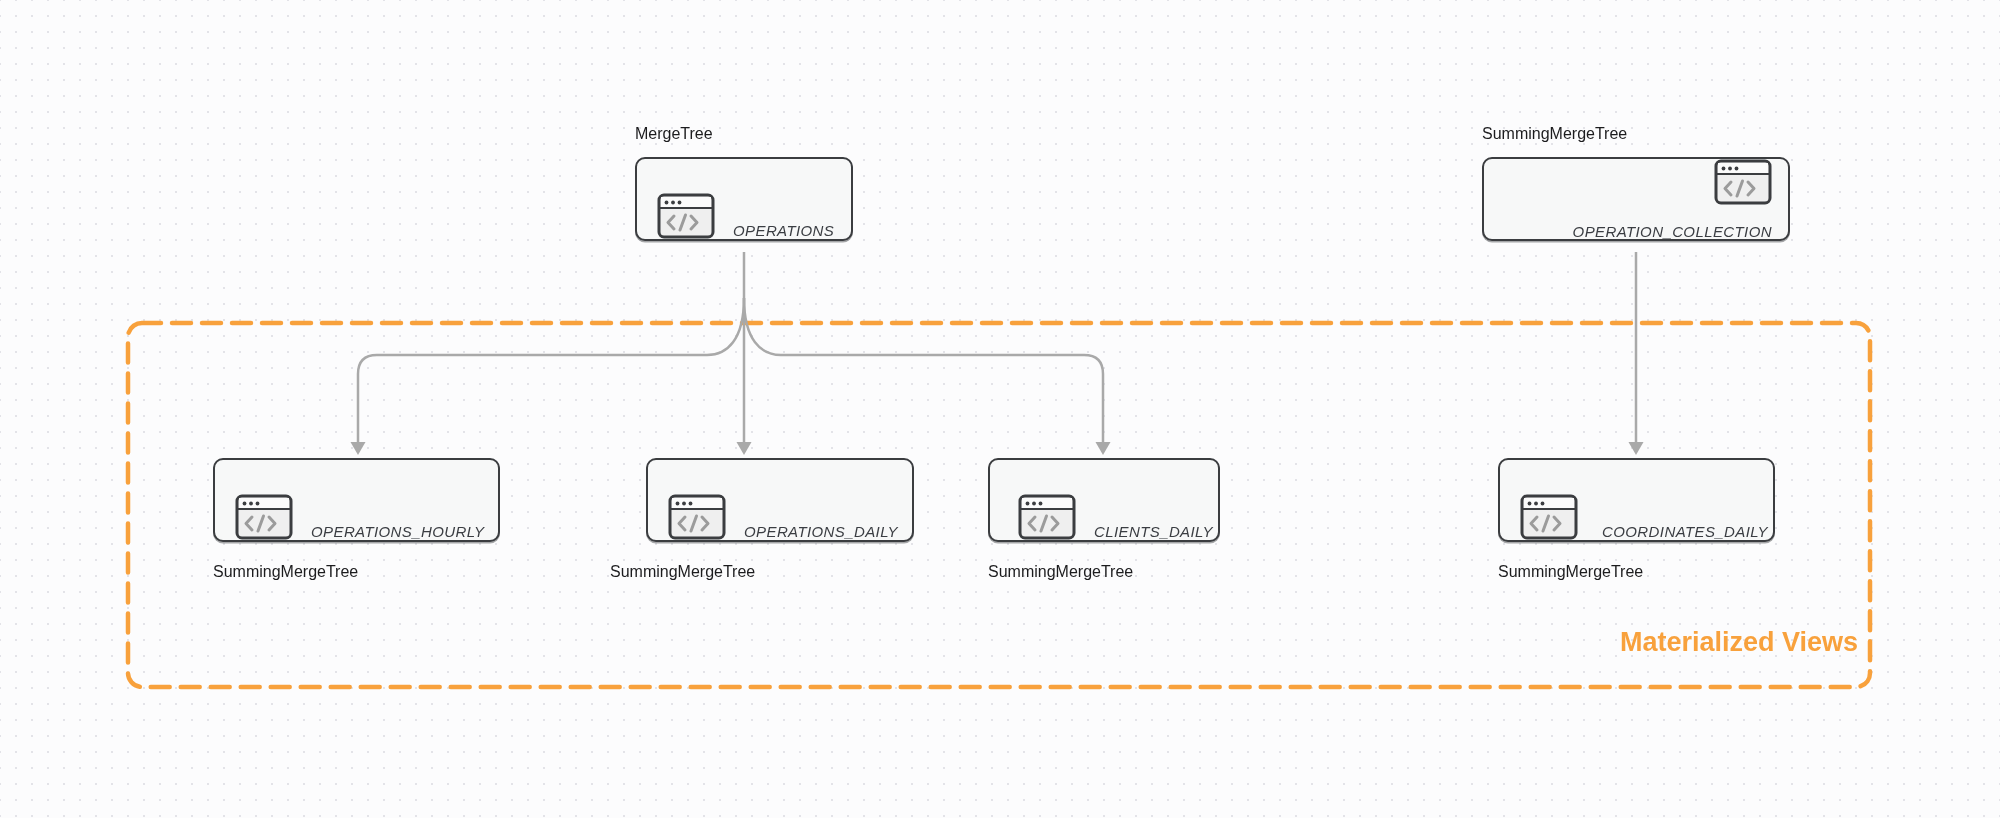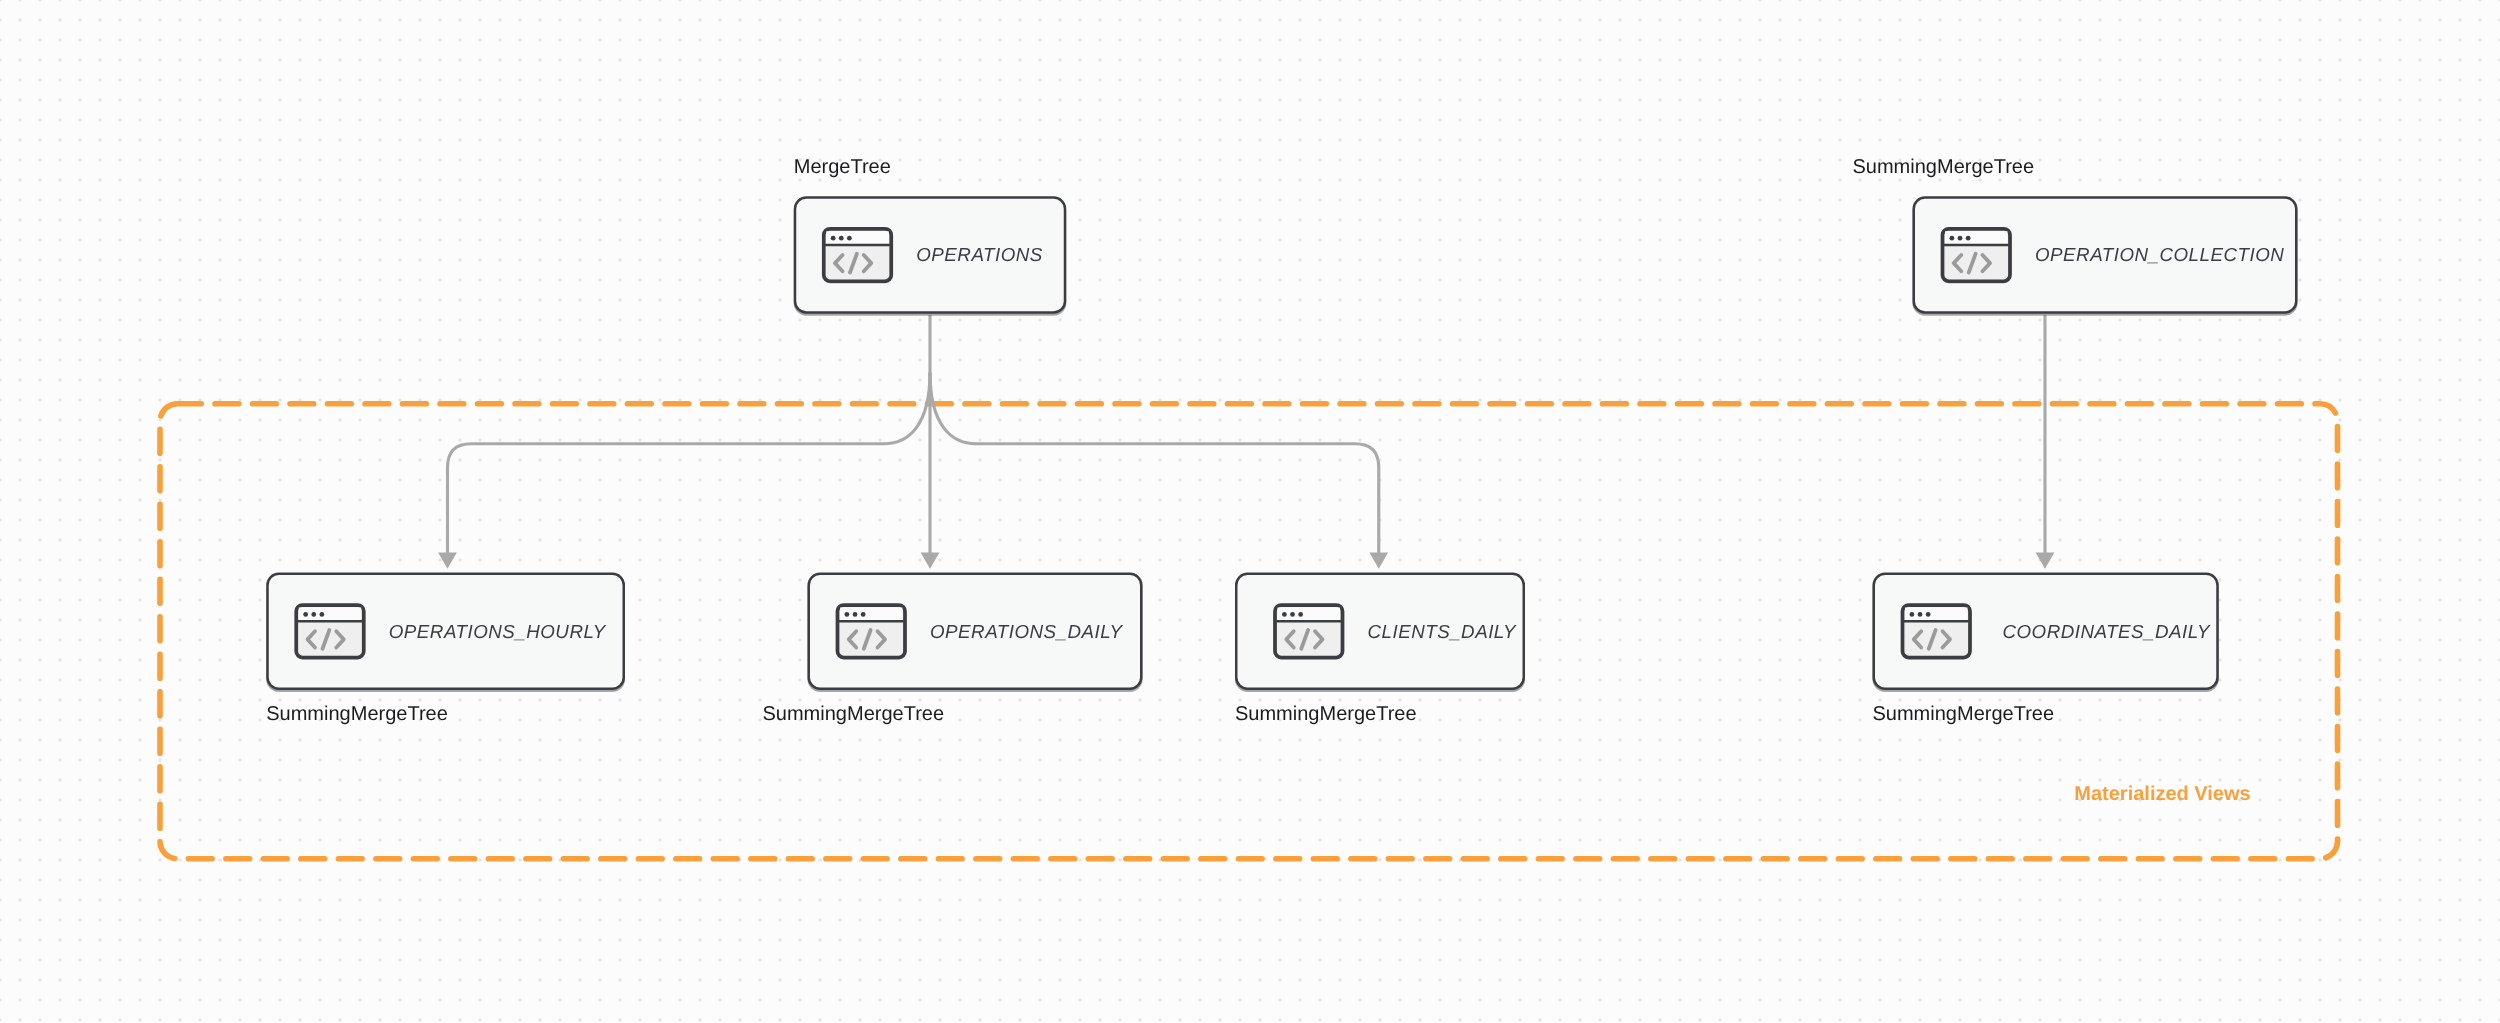--- a/index.html
+++ b/index.html
@@ -23,47 +23,47 @@
     background-image:radial-gradient(circle, var(--dot-color) 1.1px, transparent 1.45px);
     background-size:16px 16px;
     background-position:8px 8px;
   }
   svg.edges-layer{position:absolute;left:0;top:0;}
   .group-rect{fill:none;stroke:var(--accent-orange);stroke-width:4.5;stroke-dasharray:19 11;stroke-linecap:round;}
   .edge{fill:none;stroke:var(--edge-gray);stroke-width:2.5;}
   .arrowhead{fill:var(--edge-gray);stroke:none;}
 
   .node{
-    position:absolute;height:94px;box-sizing:border-box;
+    position:absolute;height:84px;box-sizing:border-box;
     background:var(--node-fill);
     border:2.5px solid var(--node-border);
     border-radius:10px;
     box-shadow:0 1.5px 0 rgba(59,61,64,.45);
-    display:flex;align-items:center;gap:18px;
+    display:flex;align-items:flex-end;gap:18px;
     padding:0 16px 0 20px;
   }
   .node-title{
     font-style:italic;font-weight:500;font-size:15px;letter-spacing:.4px;
     color:var(--node-text-color);white-space:nowrap;
   }
   .icon{display:flex;flex:0 0 auto;}
   .icon .win-frame{fill:#efefef;stroke:var(--node-border);stroke-width:3;}
   .icon .win-titlebar{fill:#fbfbfb;}
   .icon .win-sep{stroke:var(--node-border);stroke-width:2;}
   .icon .win-dot{fill:var(--node-border);}
   .icon .win-code{fill:none;stroke:var(--icon-glyph-color);stroke-width:3;stroke-linecap:round;stroke-linejoin:round;}
 
   .engine-label{
     position:absolute;
     font-size:16px;line-height:20px;color:var(--engine-label-color);
     white-space:nowrap;
   }
   .group-title{
     position:absolute;text-align:center;
-    font-size:16px;font-weight:600;color:var(--accent-orange);
+    font-size:27px;font-weight:600;color:var(--accent-orange);
     white-space:nowrap;
   }
 </style>
 </head>
 <body>
 
 <div class="canvas">
 
   <svg class="edges-layer" width="2000" height="818" viewBox="0 0 2000 818">
     <rect class="group-rect" x="128" y="323" width="1742" height="364" rx="14"></rect>
@@ -96,21 +96,21 @@
         <circle class="win-dot" cx="16" cy="9.5" r="1.9"></circle>
         <circle class="win-dot" cx="22.5" cy="9.5" r="1.9"></circle>
         <polyline class="win-code" points="17,23 11,29.5 17,36"></polyline>
         <line class="win-code" x1="23" y1="37" x2="28.5" y2="22"></line>
         <polyline class="win-code" points="34,23 40,29.5 34,36"></polyline>
       </svg>
     </span>
     <span class="node-title">OPERATIONS</span>
   </div>
 
-  <div class="node" style="left:1530px;top:157px;width:308px;">
+  <div class="node" style="left:1482px;top:157px;width:308px;flex-direction:column;">
     <span class="icon">
       <svg width="58" height="46" viewBox="0 0 58 46">
         <rect class="win-frame" x="2" y="2" width="54" height="42" rx="5"></rect>
         <rect class="win-titlebar" x="4" y="4" width="50" height="10"></rect>
         <line class="win-sep" x1="3" y1="15" x2="55" y2="15"></line>
         <circle class="win-dot" cx="9.5" cy="9.5" r="1.9"></circle>
         <circle class="win-dot" cx="16" cy="9.5" r="1.9"></circle>
         <circle class="win-dot" cx="22.5" cy="9.5" r="1.9"></circle>
         <polyline class="win-code" points="17,23 11,29.5 17,36"></polyline>
         <line class="win-code" x1="23" y1="37" x2="28.5" y2="22"></line>

